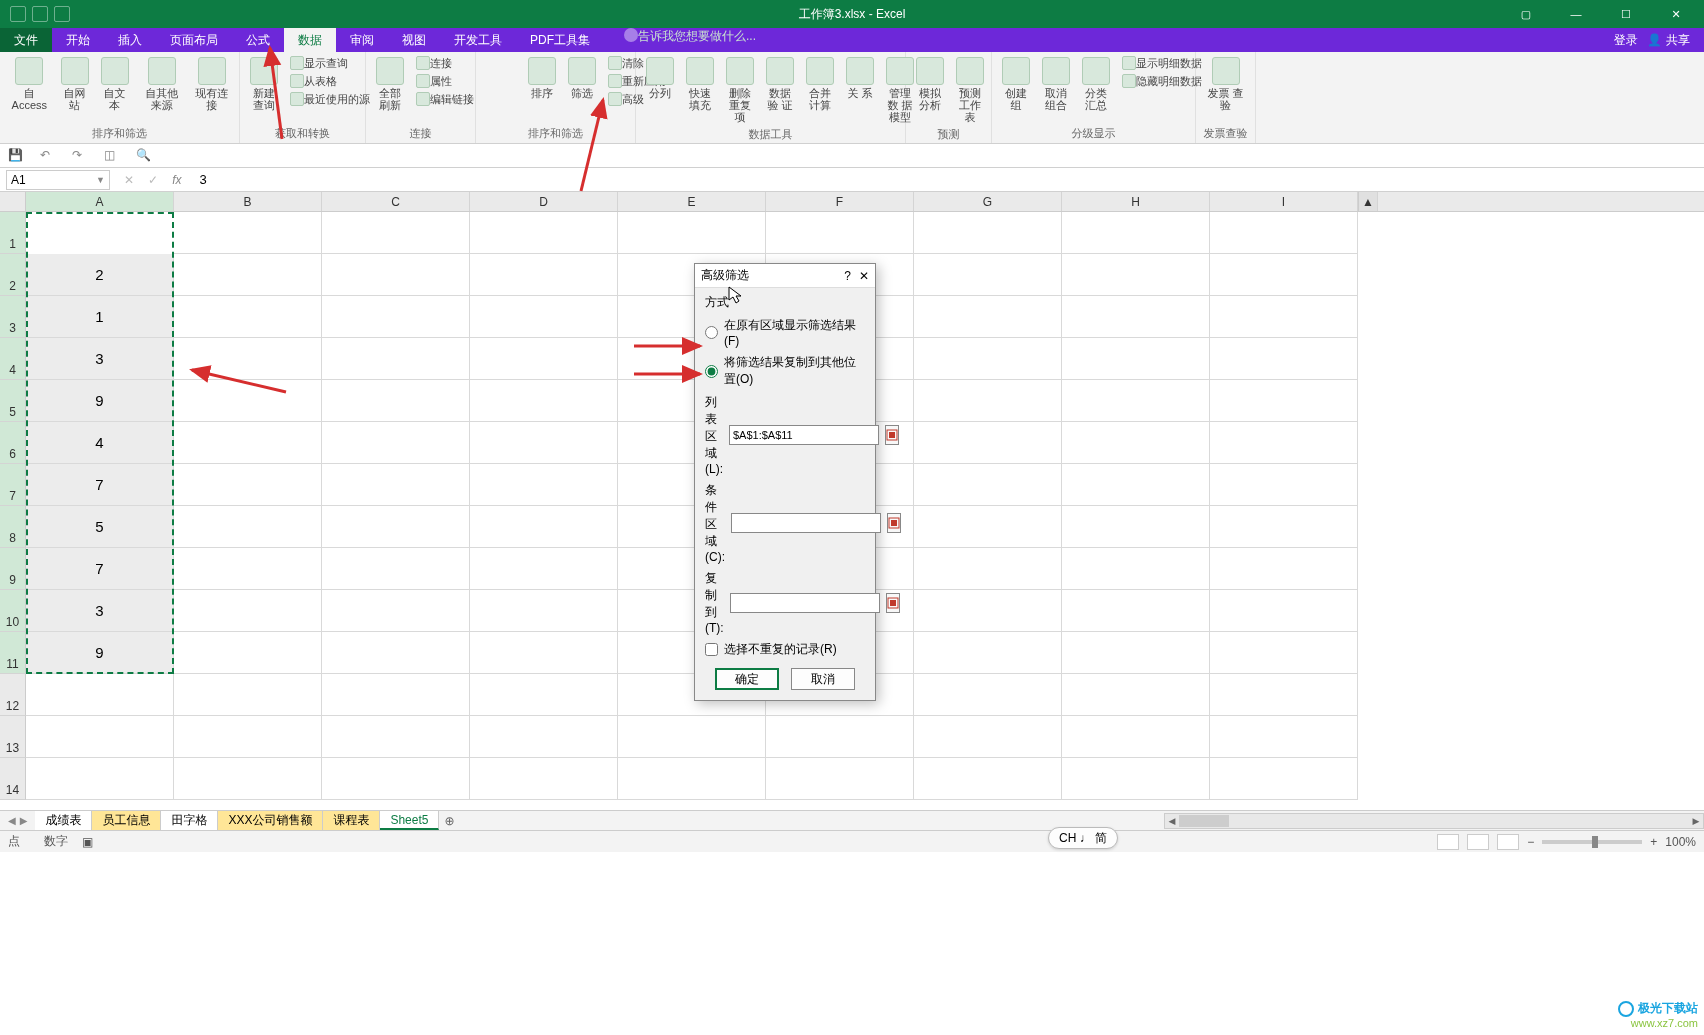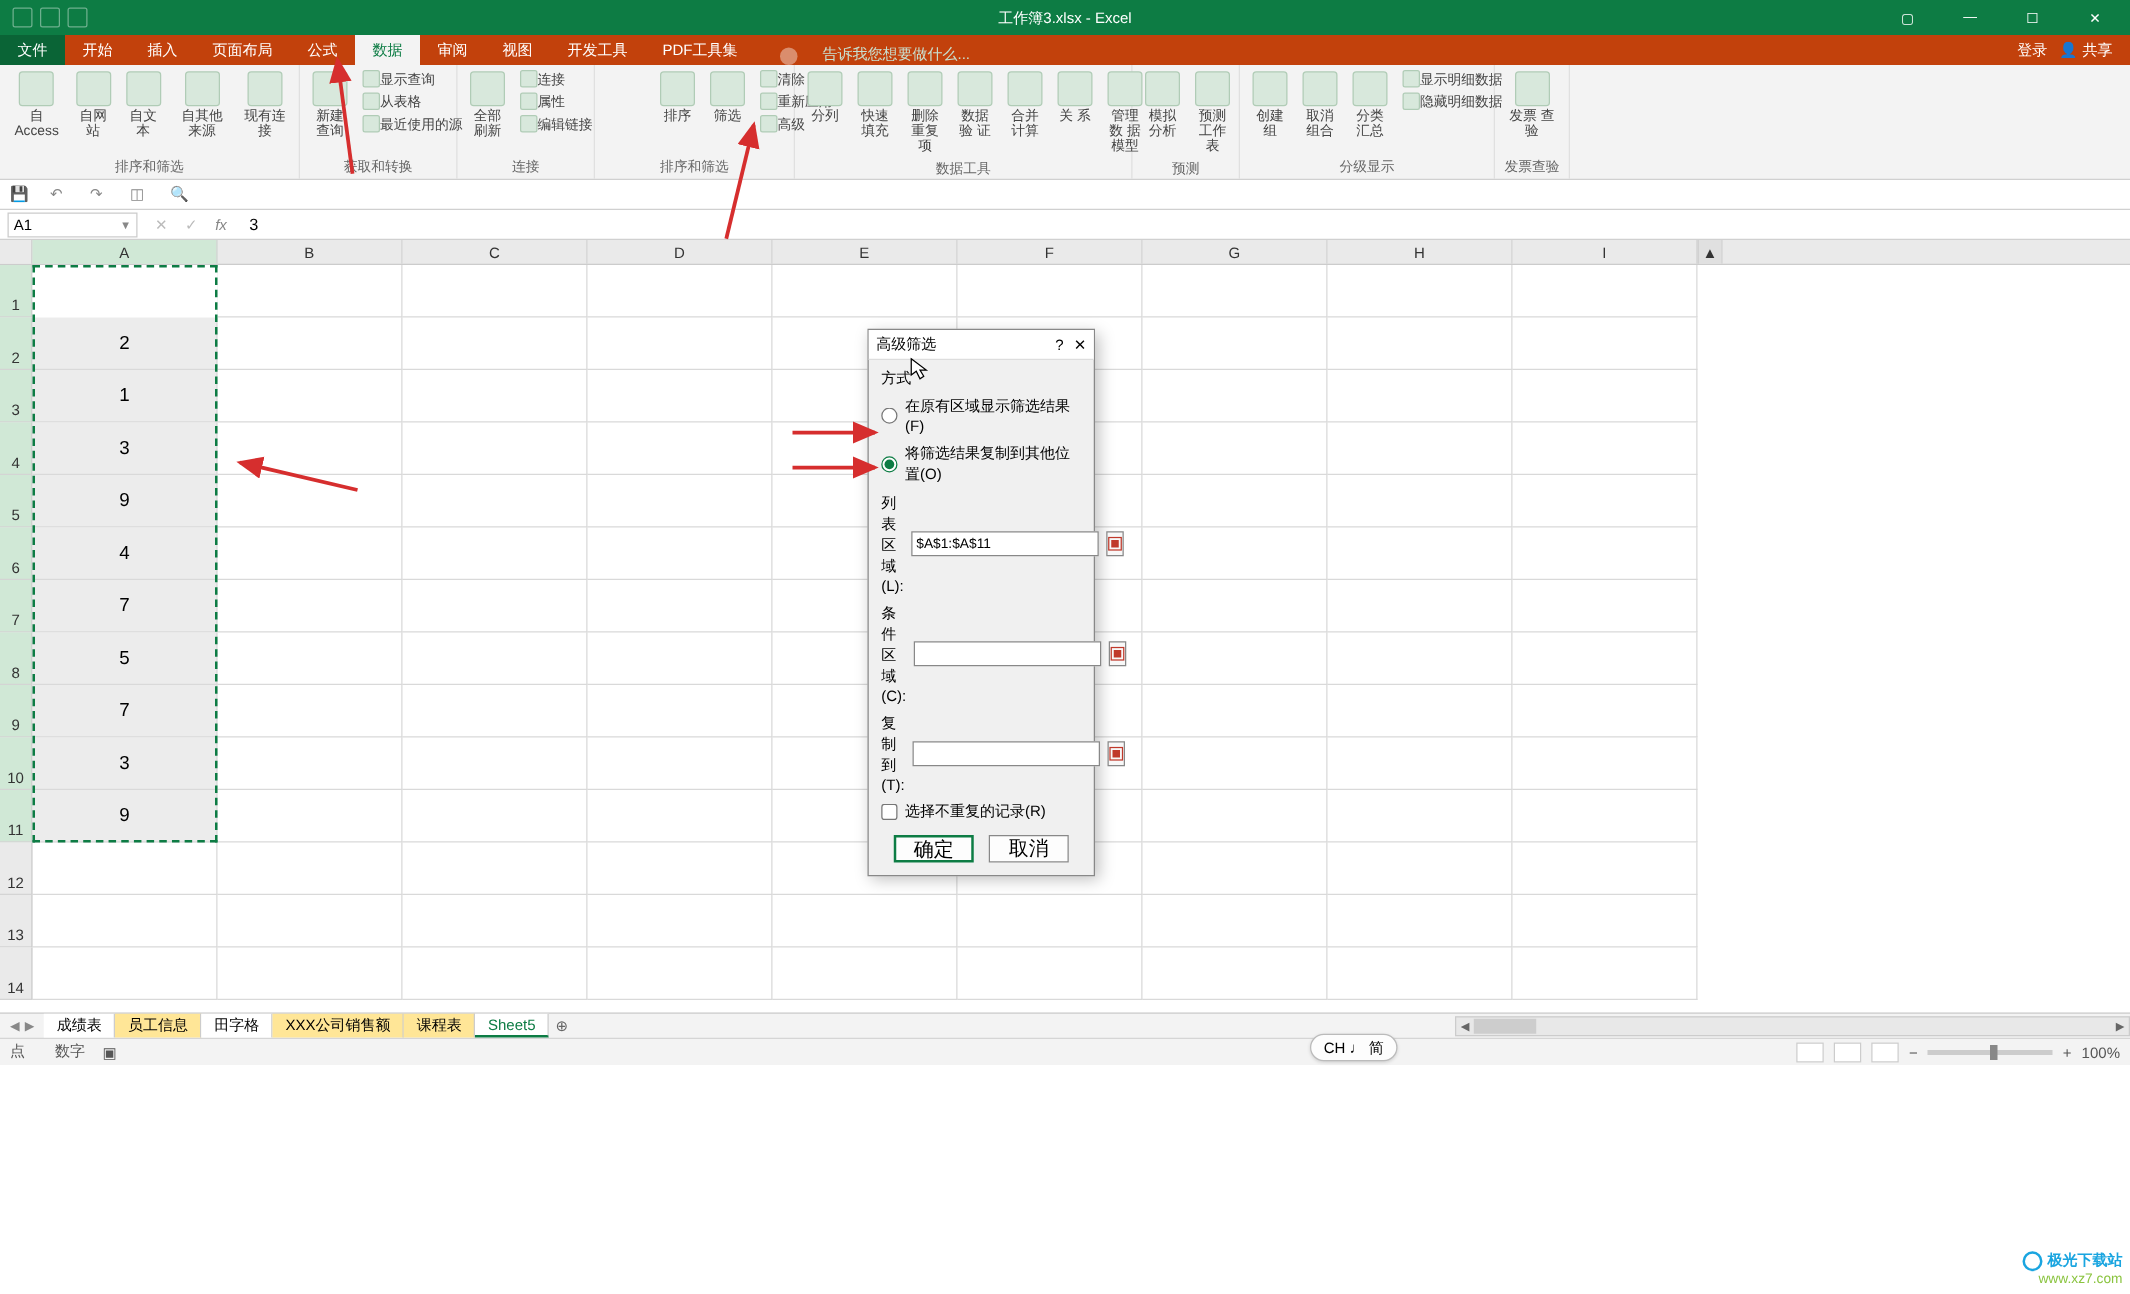--- a/index.html
+++ b/index.html
@@ -7,25 +7,25 @@
 
   
   .titlebar { height: 28px; background: #0d7c44; color: #fff; display: flex; align-items: center; position: relative; }
   .titlebar .qat { display: flex; gap: 6px; padding-left: 10px; align-items: center; }
   .titlebar .qat-item { width: 16px; height: 16px; border: 1px solid rgba(255,255,255,0.4); border-radius: 2px; }
   .titlebar .center { position: absolute; left: 50%; transform: translateX(-50%); font-size: 12px; }
   .titlebar .right { margin-left: auto; display: flex; gap: 6px; padding-right: 6px; align-items: center; }
   .titlebar .win-btn { width: 44px; height: 28px; display: flex; align-items: center; justify-content: center; font-size: 11px; }
 
   
-  .menutabs { height: 24px; background: #c2410c; color: #fff; display: flex; align-items: stretch; padding-left: 0; position: relative; }
+  .menutabs { height: 24px; background: #6d28d9; color: #fff; display: flex; align-items: stretch; padding-left: 0; position: relative; }
   .menutabs .tab { padding: 0 14px; display: flex; align-items: center; cursor: pointer; font-size: 12px; }
   .menutabs .tab.file { background: #0a6436; }
   .menutabs .tab.active { background: #f3f3f3; color: #0d7c44; }
-  .menutabs .tellme { margin-left: 10px; padding: 0 10px; color: #c8e0d0; display: flex; align-items: flex-end; gap: 20px; }
+  .menutabs .tellme { margin-left: 10px; padding: 0 10px; color: #c8e0d0; display: flex; align-items: flex-start; gap: 0; }
   .menutabs .tellme-icon { width: 14px; height: 14px; background: rgba(255,255,255,0.4); border-radius: 50%; }
   .menutabs .right { margin-left: auto; display: flex; align-items: center; gap: 10px; padding-right: 14px; }
 
   
   .ribbon { height: 92px; background: #f3f3f3; border-bottom: 1px solid #d0d0d0; display: flex; }
   .rgroup { border-right: 1px solid #e0e0e0; display: flex; flex-direction: column; padding: 3px 6px 0 6px; }
   .rgroup-body { flex: 1; display: flex; align-items: flex-start; gap: 4px; }
   .rgroup-label { text-align: center; font-size: 11px; color: #666; padding: 2px 0; }
   .rbtn-big { display: flex; flex-direction: column; align-items: center; padding: 2px 4px; gap: 2px; }
   .rbtn-big .ico { width: 28px; height: 28px; background: #d8e8dc; border: 1px solid #b0ccb6; border-radius: 3px; }
@@ -69,21 +69,21 @@
   
   .dialog { position: absolute; left: 694px; top: 263px; width: 182px; background: #f0f0f0; border: 1px solid #888; box-shadow: 3px 3px 12px rgba(0,0,0,0.25); font-size: 12px; }
   .dlg-title { height: 24px; background: #fff; border-bottom: 1px solid #ddd; display: flex; align-items: center; padding: 0 6px; }
   .dlg-title .r { margin-left: auto; display: flex; gap: 8px; }
   .dlg-body { padding: 6px 10px 10px 10px; display: flex; flex-direction: column; gap: 6px; }
   .dlg-row { display: flex; align-items: center; gap: 6px; }
   .dlg-input { flex: 1; height: 20px; border: 1px solid #888; padding: 0 3px; font-size: 11px; background: #fff; }
   .refbtn { width: 18px; height: 20px; border: 1px solid #888; background: #f8f8f8; display:flex; align-items:center; justify-content:center; }
   .refbtn svg { width:12px; height:12px; }
   .dlg-btns { display: flex; justify-content: center; gap: 12px; margin-top: 4px; }
-  .dlg-btn { width: 64px; height: 22px; border: 1px solid #888; background: #fdfdfd; font-size: 16px; }
+  .dlg-btn { width: 64px; height: 22px; border: 1px solid #888; background: #fdfdfd; font-size: 12px; }
   .dlg-btn.primary { border: 2px solid #0d7c44; }
   .radio, .checkbox { accent-color: #0d7c44; }
 
   
   .sheettabs { height: 20px; border-top: 1px solid #ccc; display: flex; align-items: center; background: #f3f3f3; font-size: 12px; position: relative; }
   .sheettabs .nav { display: flex; gap: 4px; padding: 0 8px; color: #888; font-size:10px; }
   .stab { padding: 0 10px; border-right: 1px solid #ccc; height: 100%; display: flex; align-items: center; background: #fff; }
   .stab.employee { background: #ffe697; }
   .stab.active { background: #fff; border-bottom: 2px solid #0d7c44; color:#0d7c44; }
   .addsheet { width: 20px; text-align: center; color: #666; }

